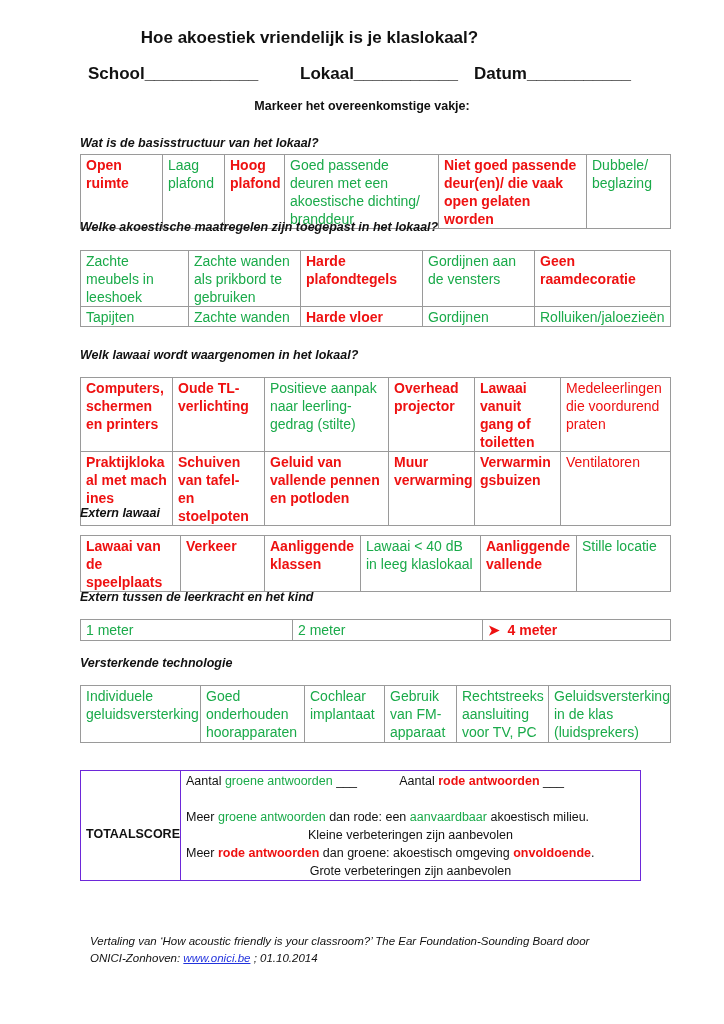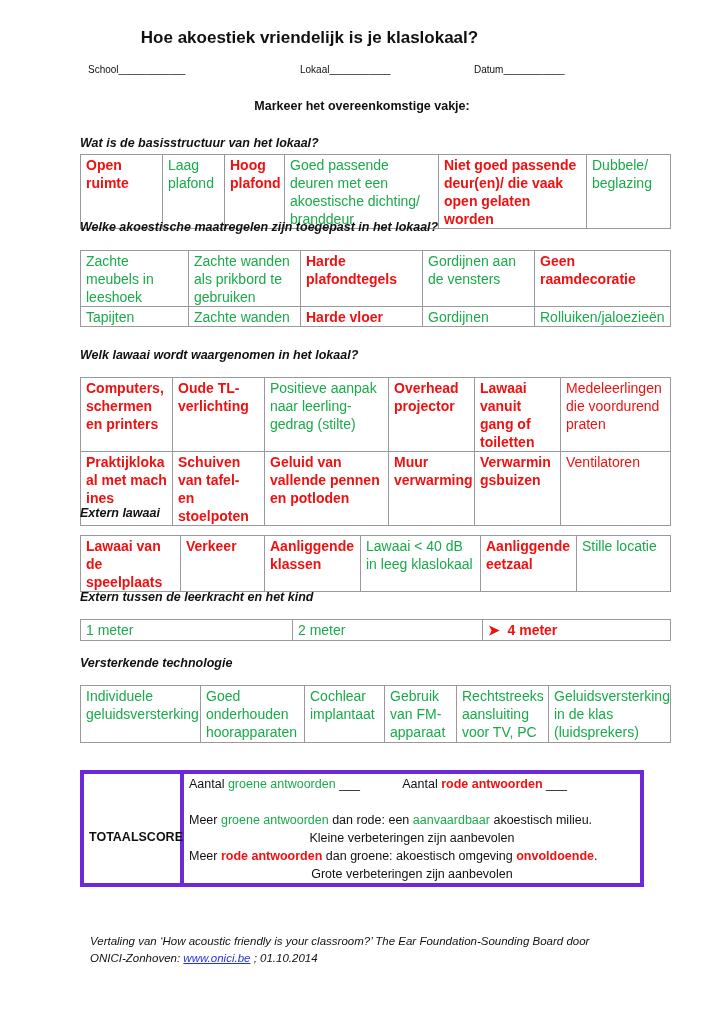--- a/index.html
+++ b/index.html
@@ -1,30 +1,30 @@
 <!DOCTYPE html>
 <html><head>
 <meta charset="utf-8">
 <style>
   html, body { margin: 0; padding: 0; background: #ffffff; }
   body { width: 724px; height: 1024px; position: relative; overflow: hidden;
          font-family: "Liberation Sans", sans-serif; color: #111; }
   .abs { position: absolute; }
   .title { left: 0; width: 619px; top: 28px; text-align: center; font-size: 17px; font-weight: bold; }
-  .field { top: 64px; font-size: 10px; }
+  .field { top: 64px; font-size: 17px; font-weight: bold; }
   .subtitle { left: 0; width: 724px; top: 99px; text-align: center; font-size: 12.5px; font-weight: bold; }
   .section { left: 80px; font-size: 12.5px; font-weight: bold; font-style: italic; }
   table.grid { position: absolute; border-collapse: collapse; table-layout: fixed; left: 80px; width: 590px; }
   table.grid td { border: 1px solid #9a9a9a; vertical-align: top; padding: 1px 5px 0 5px;
                   font-size: 14px; line-height: 18px; }
   .g { color: #1aaa4a; }
   .r { color: #ee1111; }
   .rb { color: #ee1111; font-weight: bold; }
   table.totaal { position: absolute; border-collapse: collapse; table-layout: fixed; left: 80px; width: 560px; top: 770px; }
-  table.totaal td { border: 4px solid #6d28d9; font-size: 12.5px; line-height: 18px; padding: 0 5px; }
+  table.totaal td { border: 1px solid #6d28d9; font-size: 12.5px; line-height: 18px; padding: 0 5px; }
   .foot { left: 90px; top: 933px; font-size: 11.5px; font-style: italic; line-height: 17px; }
   .foot a { color: #2233dd; text-decoration: underline; }
   .arrow { color: #ee1111; font-weight: bold; }
 </style>
 </head>
 <body>
 
 <div class="abs title">Hoe akoestiek vriendelijk is je klaslokaal?</div>
 
 <div class="abs field" style="left:88px">School____________</div>
@@ -121,21 +121,21 @@
       <col style="width:120px">
       <col style="width:96px">
       <col style="width:94px">
     </colgroup>
   <tbody>
       <tr style="height:36px">
     <td><span class="rb">Lawaai van de speelplaats</span></td>
     <td><span class="rb">Verkeer</span></td>
     <td><span class="rb">Aanliggende klassen</span></td>
     <td><span class="g">Lawaai &lt; 40 dB in leeg klaslokaal</span></td>
-    <td><span class="rb">Aanliggende eetzaal</span></td>
+    <td><span class="rb">Aanliggende vallende</span></td>
     <td><span class="g">Stille locatie</span></td>
   </tr>
 </tbody>
   </table>
 
 <div class="abs section" style="top:590px">Extern tussen de leerkracht en het kind</div>
 <table class="grid" style="top:619px">
   <colgroup>
       <col style="width:212px">
       <col style="width:190px">

